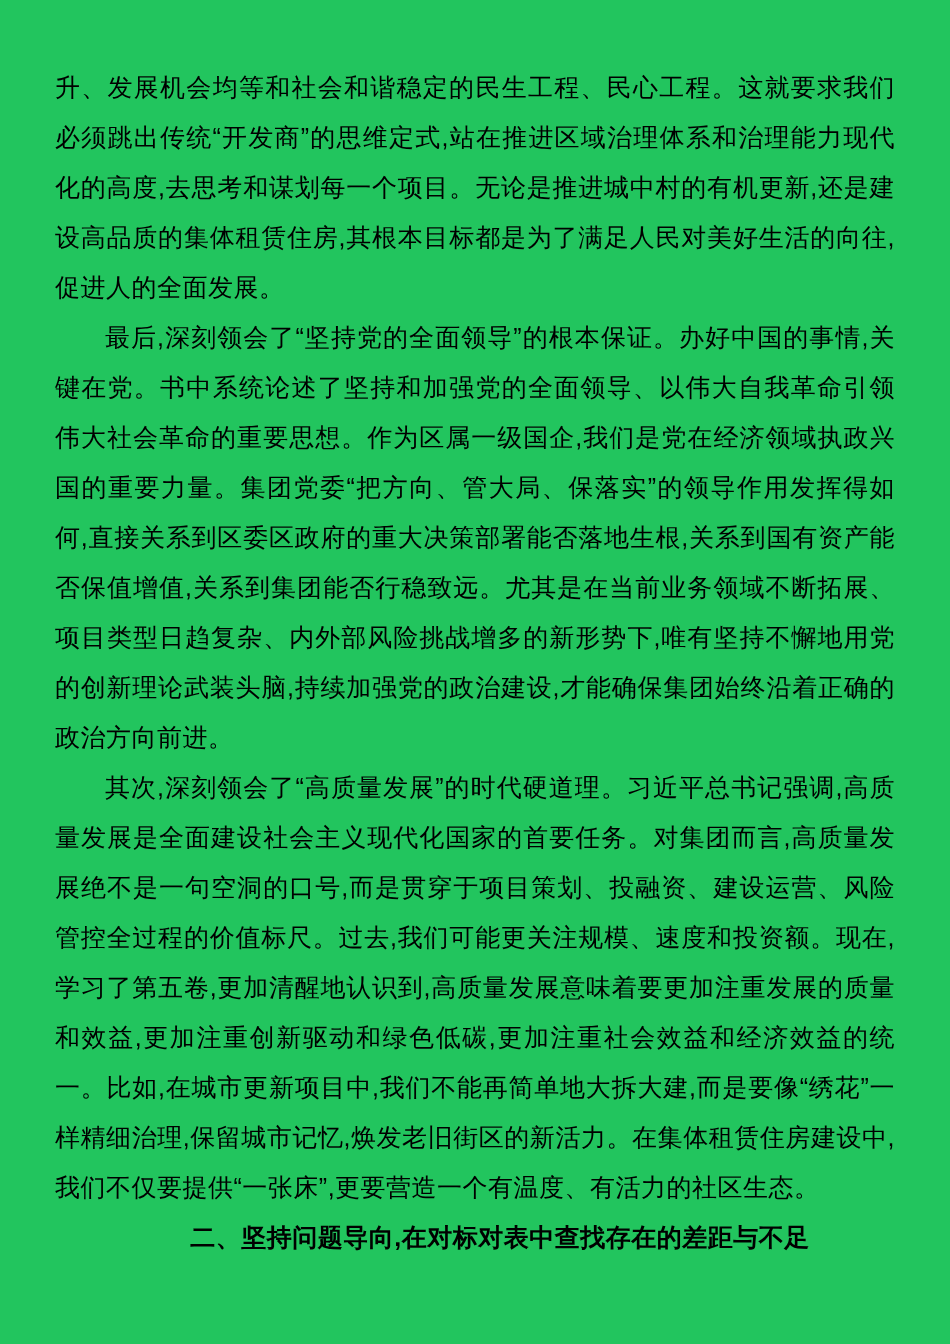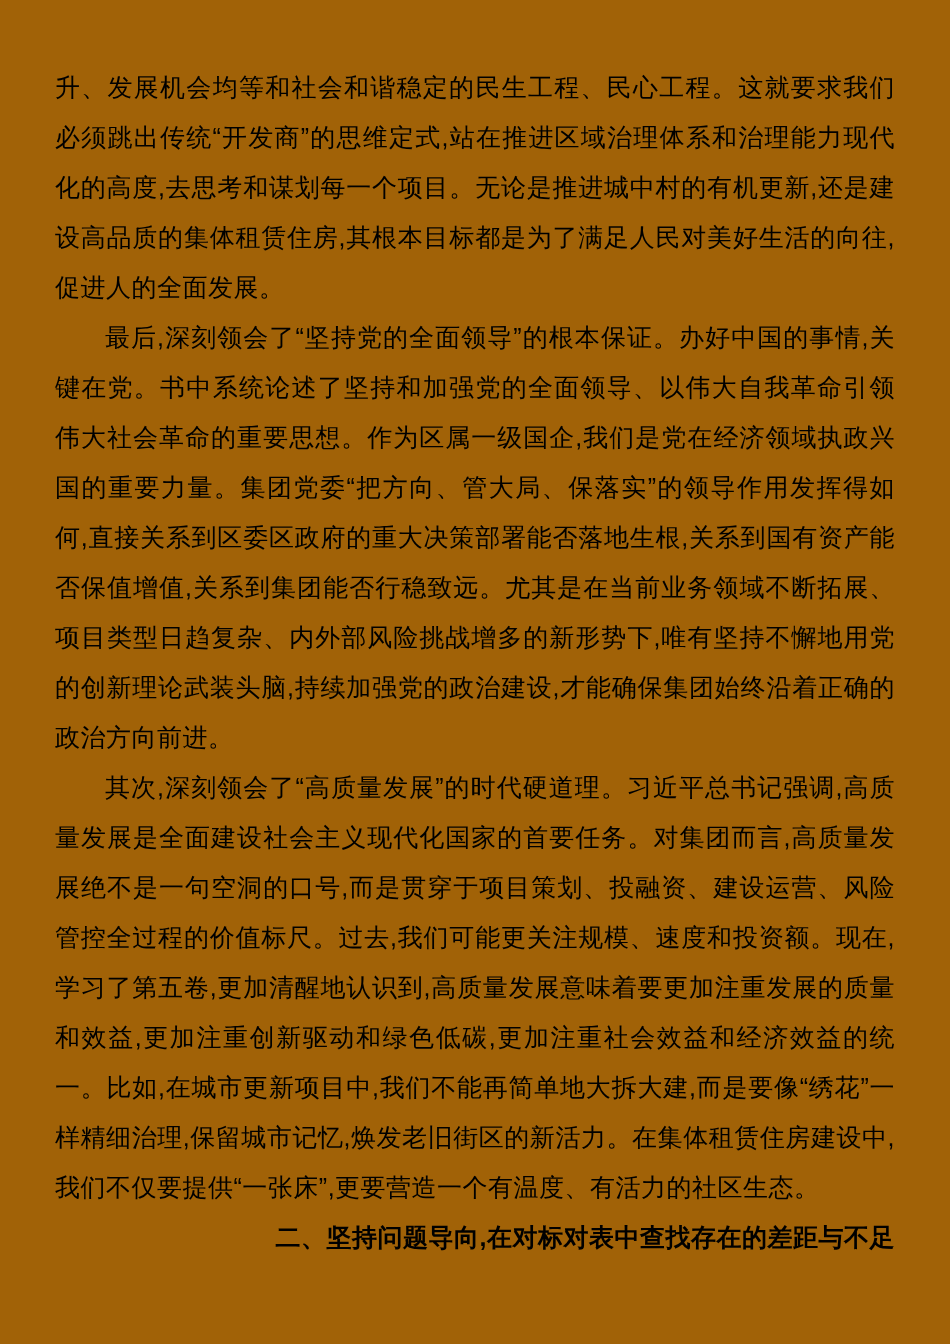--- a/index.html
+++ b/index.html
@@ -10,21 +10,21 @@
   body {
     width: 950px;
     height: 1344px;
     overflow: hidden;
   }
   .page {
     box-sizing: border-box;
     width: 950px;
     height: 1344px;
     padding: 62px 55px 0 55px;
-    background: #a16207;
+    background: #22c55e;
     color: #000000;
     font-family: "Liberation Sans", sans-serif;
     font-size: 25px;
     line-height: 50px;
     letter-spacing: 0.5px;
   }
   .para {
     margin: 0;
     text-align: justify;
     text-justify: inter-ideograph;
@@ -32,21 +32,21 @@
   }
   .para.indent {
     text-indent: 2em;
   }
   .para.no-indent {
     text-indent: 0;
   }
   .heading {
     margin: 0;
     text-indent: 2em;
-    text-align: right;
+    text-align: center;
     font-weight: bold;
   }
 </style>
 </head>
 <body>
 
 <div class="page">
   <p class="para no-indent">升、发展机会均等和社会和谐稳定的民生工程、民心工程。这就要求我们必须跳出传统“开发商”的思维定式,站在推进区域治理体系和治理能力现代化的高度,去思考和谋划每一个项目。无论是推进城中村的有机更新,还是建设高品质的集体租赁住房,其根本目标都是为了满足人民对美好生活的向往,促进人的全面发展。</p>
   <p class="para indent">最后,深刻领会了“坚持党的全面领导”的根本保证。办好中国的事情,关键在党。书中系统论述了坚持和加强党的全面领导、以伟大自我革命引领伟大社会革命的重要思想。作为区属一级国企,我们是党在经济领域执政兴国的重要力量。集团党委“把方向、管大局、保落实”的领导作用发挥得如何,直接关系到区委区政府的重大决策部署能否落地生根,关系到国有资产能否保值增值,关系到集团能否行稳致远。尤其是在当前业务领域不断拓展、项目类型日趋复杂、内外部风险挑战增多的新形势下,唯有坚持不懈地用党的创新理论武装头脑,持续加强党的政治建设,才能确保集团始终沿着正确的政治方向前进。</p>
   <p class="para indent">其次,深刻领会了“高质量发展”的时代硬道理。习近平总书记强调,高质量发展是全面建设社会主义现代化国家的首要任务。对集团而言,高质量发展绝不是一句空洞的口号,而是贯穿于项目策划、投融资、建设运营、风险管控全过程的价值标尺。过去,我们可能更关注规模、速度和投资额。现在,学习了第五卷,更加清醒地认识到,高质量发展意味着要更加注重发展的质量和效益,更加注重创新驱动和绿色低碳,更加注重社会效益和经济效益的统一。比如,在城市更新项目中,我们不能再简单地大拆大建,而是要像“绣花”一样精细治理,保留城市记忆,焕发老旧街区的新活力。在集体租赁住房建设中,我们不仅要提供“一张床”,更要营造一个有温度、有活力的社区生态。</p>

